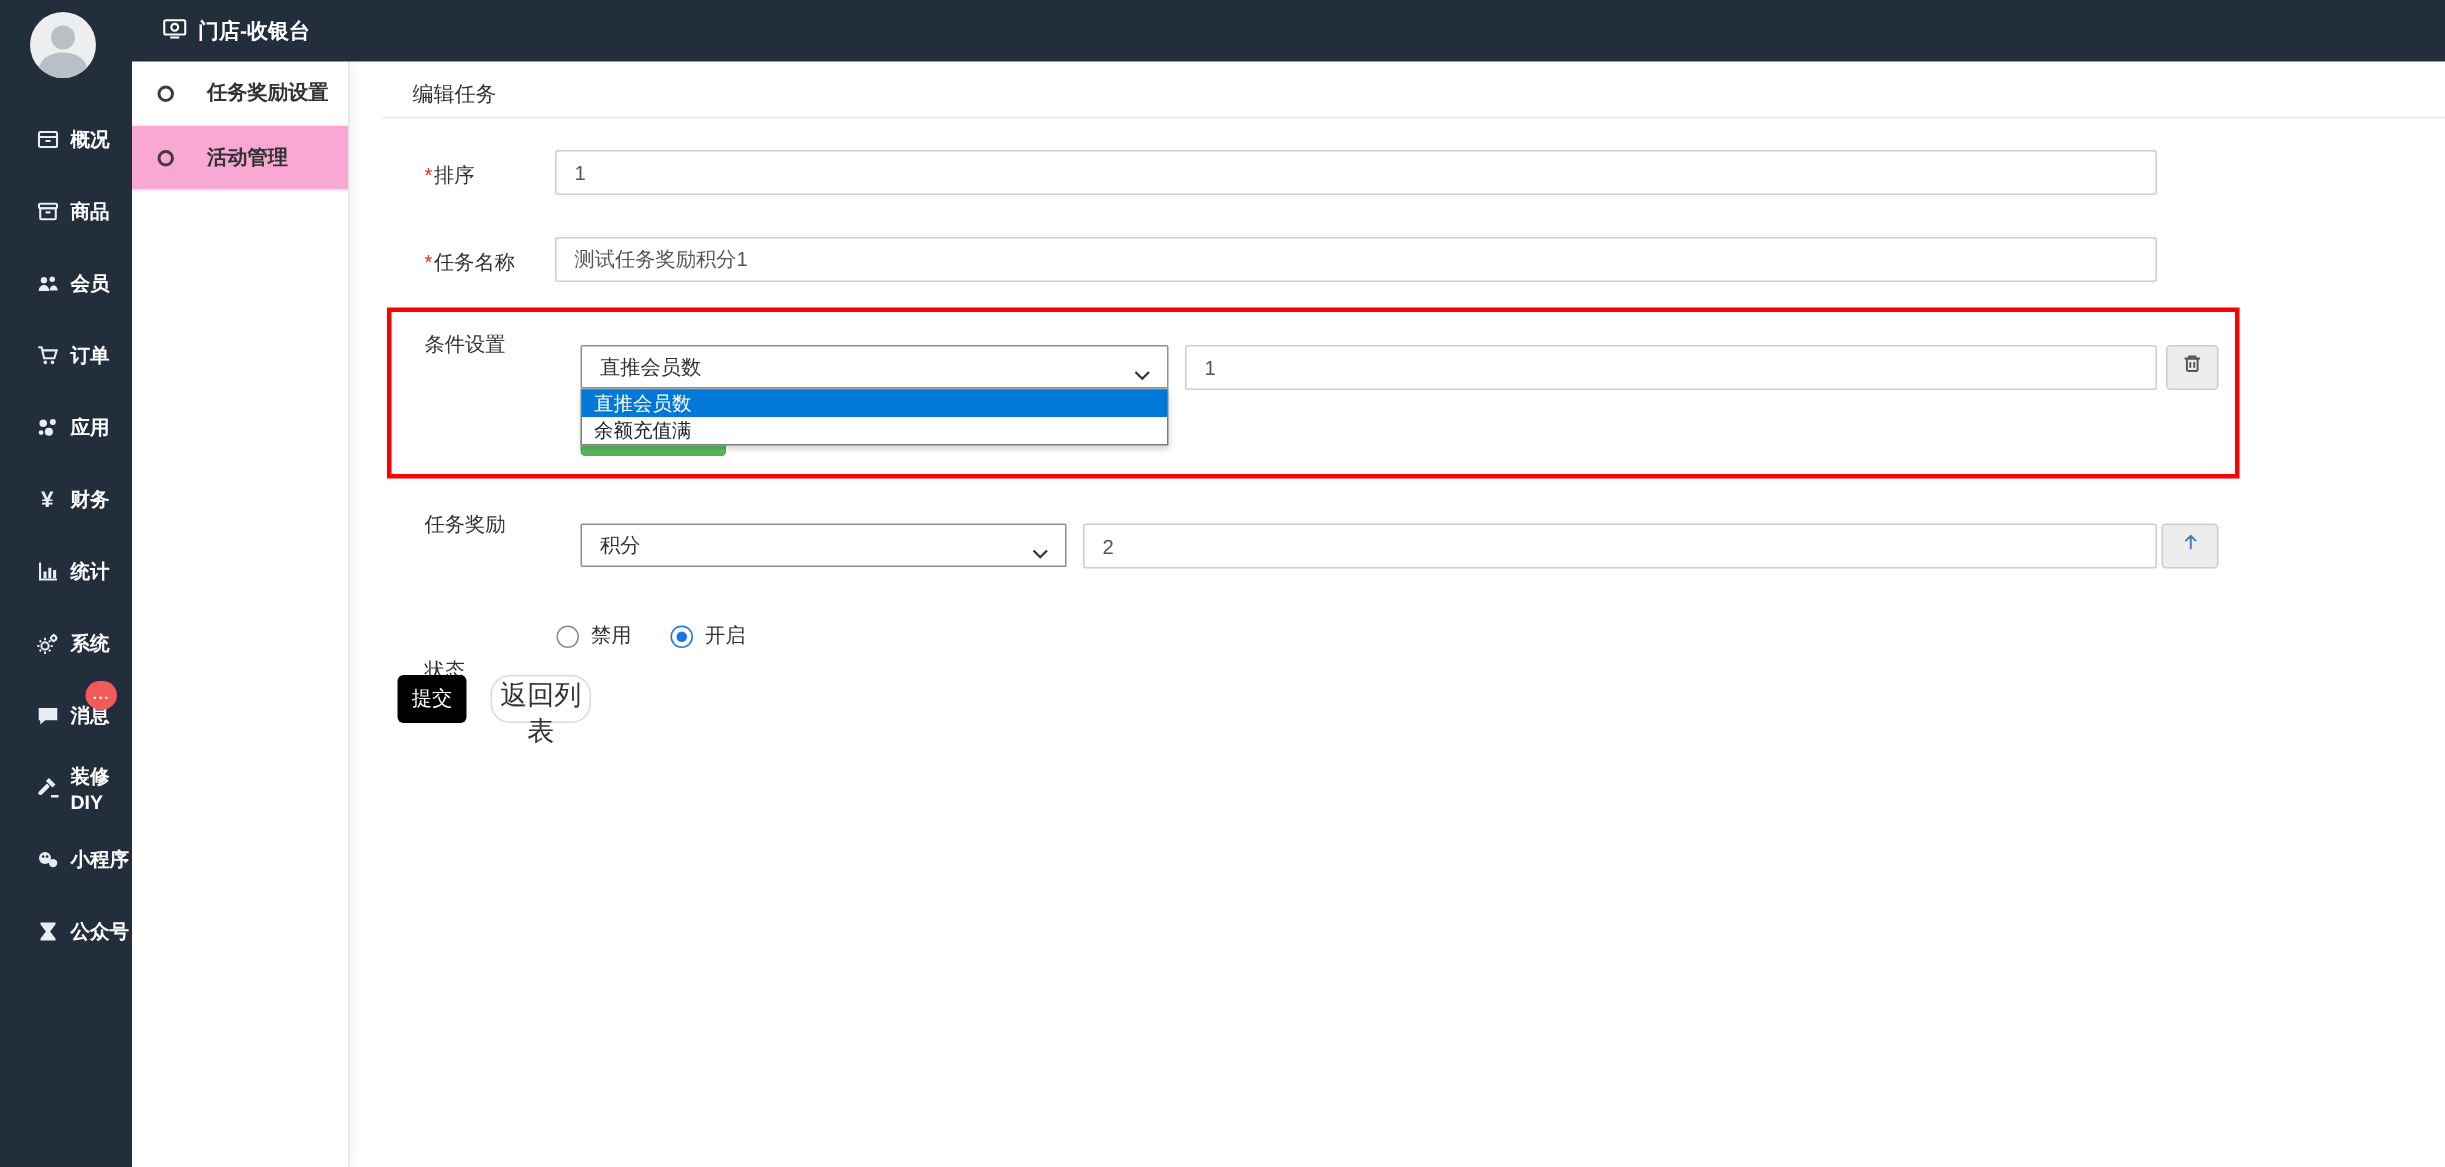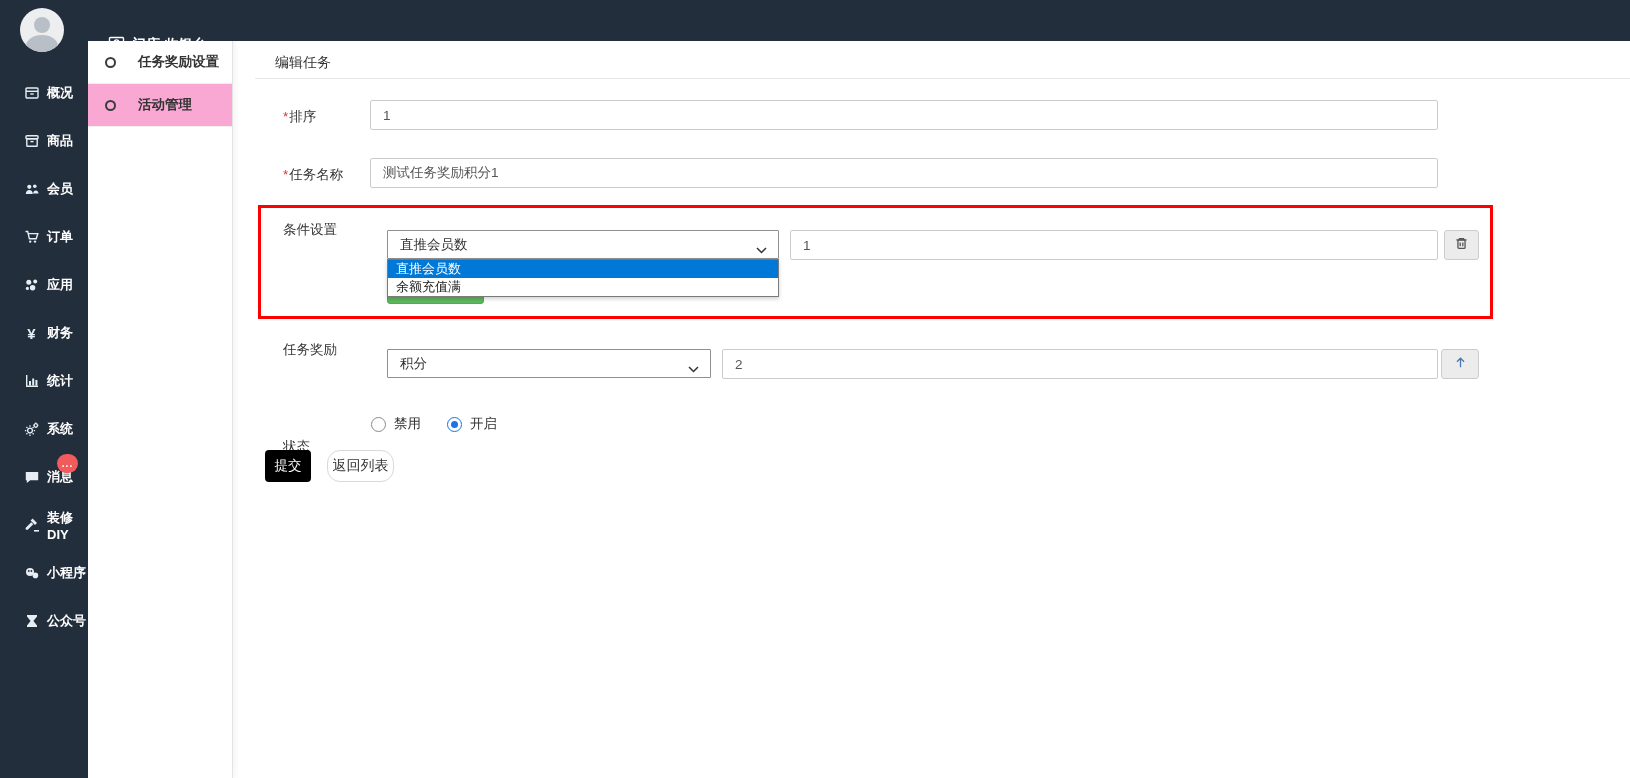--- a/index.html
+++ b/index.html
@@ -3,21 +3,21 @@
 <meta charset="utf-8">
 <style>
   * { margin:0; padding:0; box-sizing:border-box; }
   html,body { width:1630px; height:778px; }
   body { font-family:"Liberation Sans","DejaVu Sans",sans-serif; background:#fff; overflow:hidden; }
   .page { position:relative; width:1630px; height:778px; background:#fff; }
 
   
   .topbar { position:absolute; left:0; top:0; right:0; height:41px; background:#232e3d; z-index:6; }
   .topbar-title { position:absolute; left:108px; top:0; height:41px; display:flex; align-items:center; gap:7px;
-                  color:#fff; font-size:14px; font-weight:700;margin-top:24px; }
+                  color:#fff; font-size:14px; font-weight:700; }
 
   
   .sidebar { position:absolute; left:0; top:0; bottom:0; width:88px; background:#232e3d; z-index:7; }
   .avatar { position:absolute; left:20px; top:8px; width:44px; height:44px; border-radius:50%;
             background:#eceef0; overflow:hidden; cursor:pointer; }
   .avatar .head { position:absolute; left:14px; top:9px; width:16px; height:16px; border-radius:50%; background:#b9bfc6; }
   .avatar .body { position:absolute; left:6px; top:27px; width:32px; height:22px; border-radius:50% 50% 0 0; background:#b9bfc6; }
   .nav-item { position:absolute; left:0; width:88px; height:26px; display:flex; align-items:center;
               padding-left:23px; gap:7px; color:#fff; font-size:13px; font-weight:700; cursor:pointer; }
   .nav-item .ico { width:17px; height:17px; display:flex; align-items:center; justify-content:center; flex:0 0 17px; }
@@ -73,21 +73,21 @@
            position:relative; cursor:pointer; }
   .radio.checked { border:1px solid #1a73e8; }
   .radio.checked::after { content:''; position:absolute; left:3px; top:3px; width:7px; height:7px;
                           border-radius:50%; background:#1a73e8; }
   .radio-label { font-size:13.5px; color:#333; margin-right:18px; }
 
   
   .btn-submit { position:absolute; left:265px; top:450px; width:46px; height:32px; background:#000000;
                 color:#fff; border:none; border-radius:4px; font-size:13.5px; font-family:inherit; cursor:pointer; z-index:2; }
   .btn-back { position:absolute; left:327px; top:450px; width:67px; height:32px; background:#fff;
-              color:#333; border:1px solid #d9d9d9; border-radius:13px; font-size:14px; font-family:inherit; cursor:pointer; z-index:2; }
+              color:#333; border:1px solid #d9d9d9; border-radius:13px; font-size:18px; font-family:inherit; cursor:pointer; z-index:2; }
 
   
   #lbl-sort   { left:283px; top:108px; }
   #inp-sort   { left:370px; top:100px; width:1068px; }
   #lbl-name   { left:283px; top:166px; }
   #inp-name   { left:370px; top:158px; width:1068px; }
   #lbl-cond   { left:283px; top:221px; }
   #sel-cond   { left:387px; top:230px; width:392px; }
   #inp-cond   { left:790px; top:230px; width:648px; }
   #btn-trash  { left:1444px; top:230px; width:35px; }

